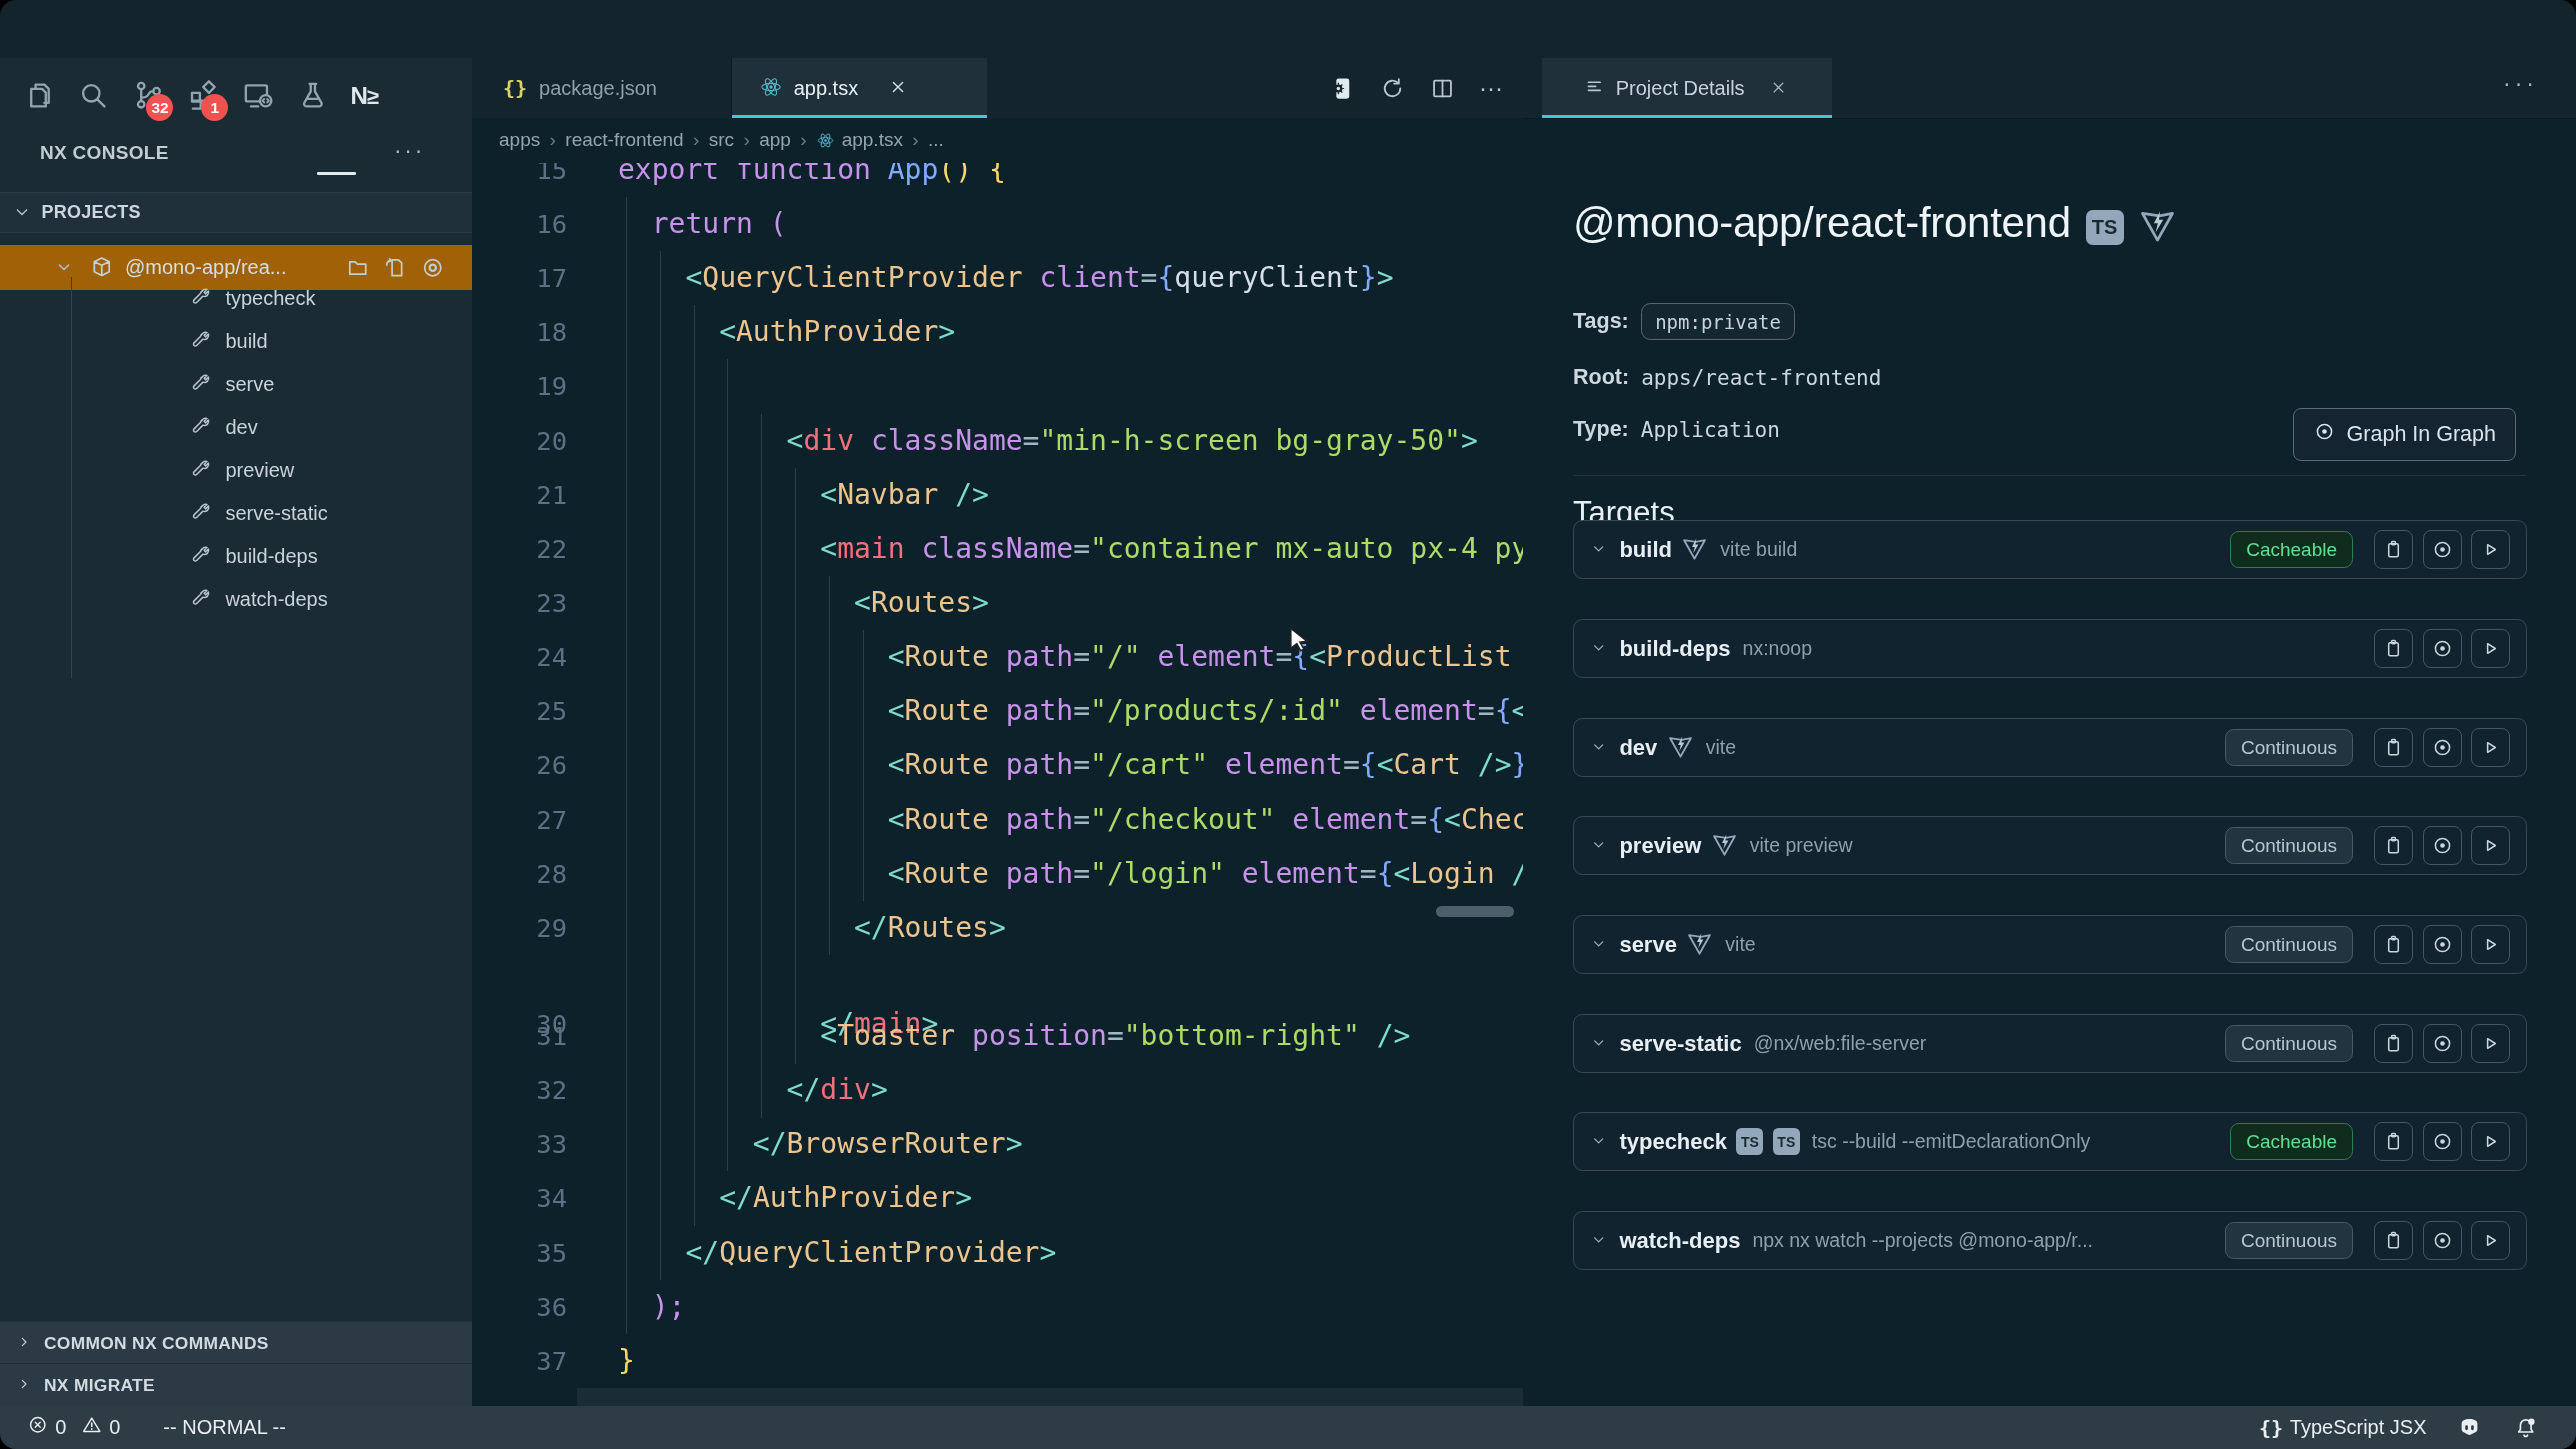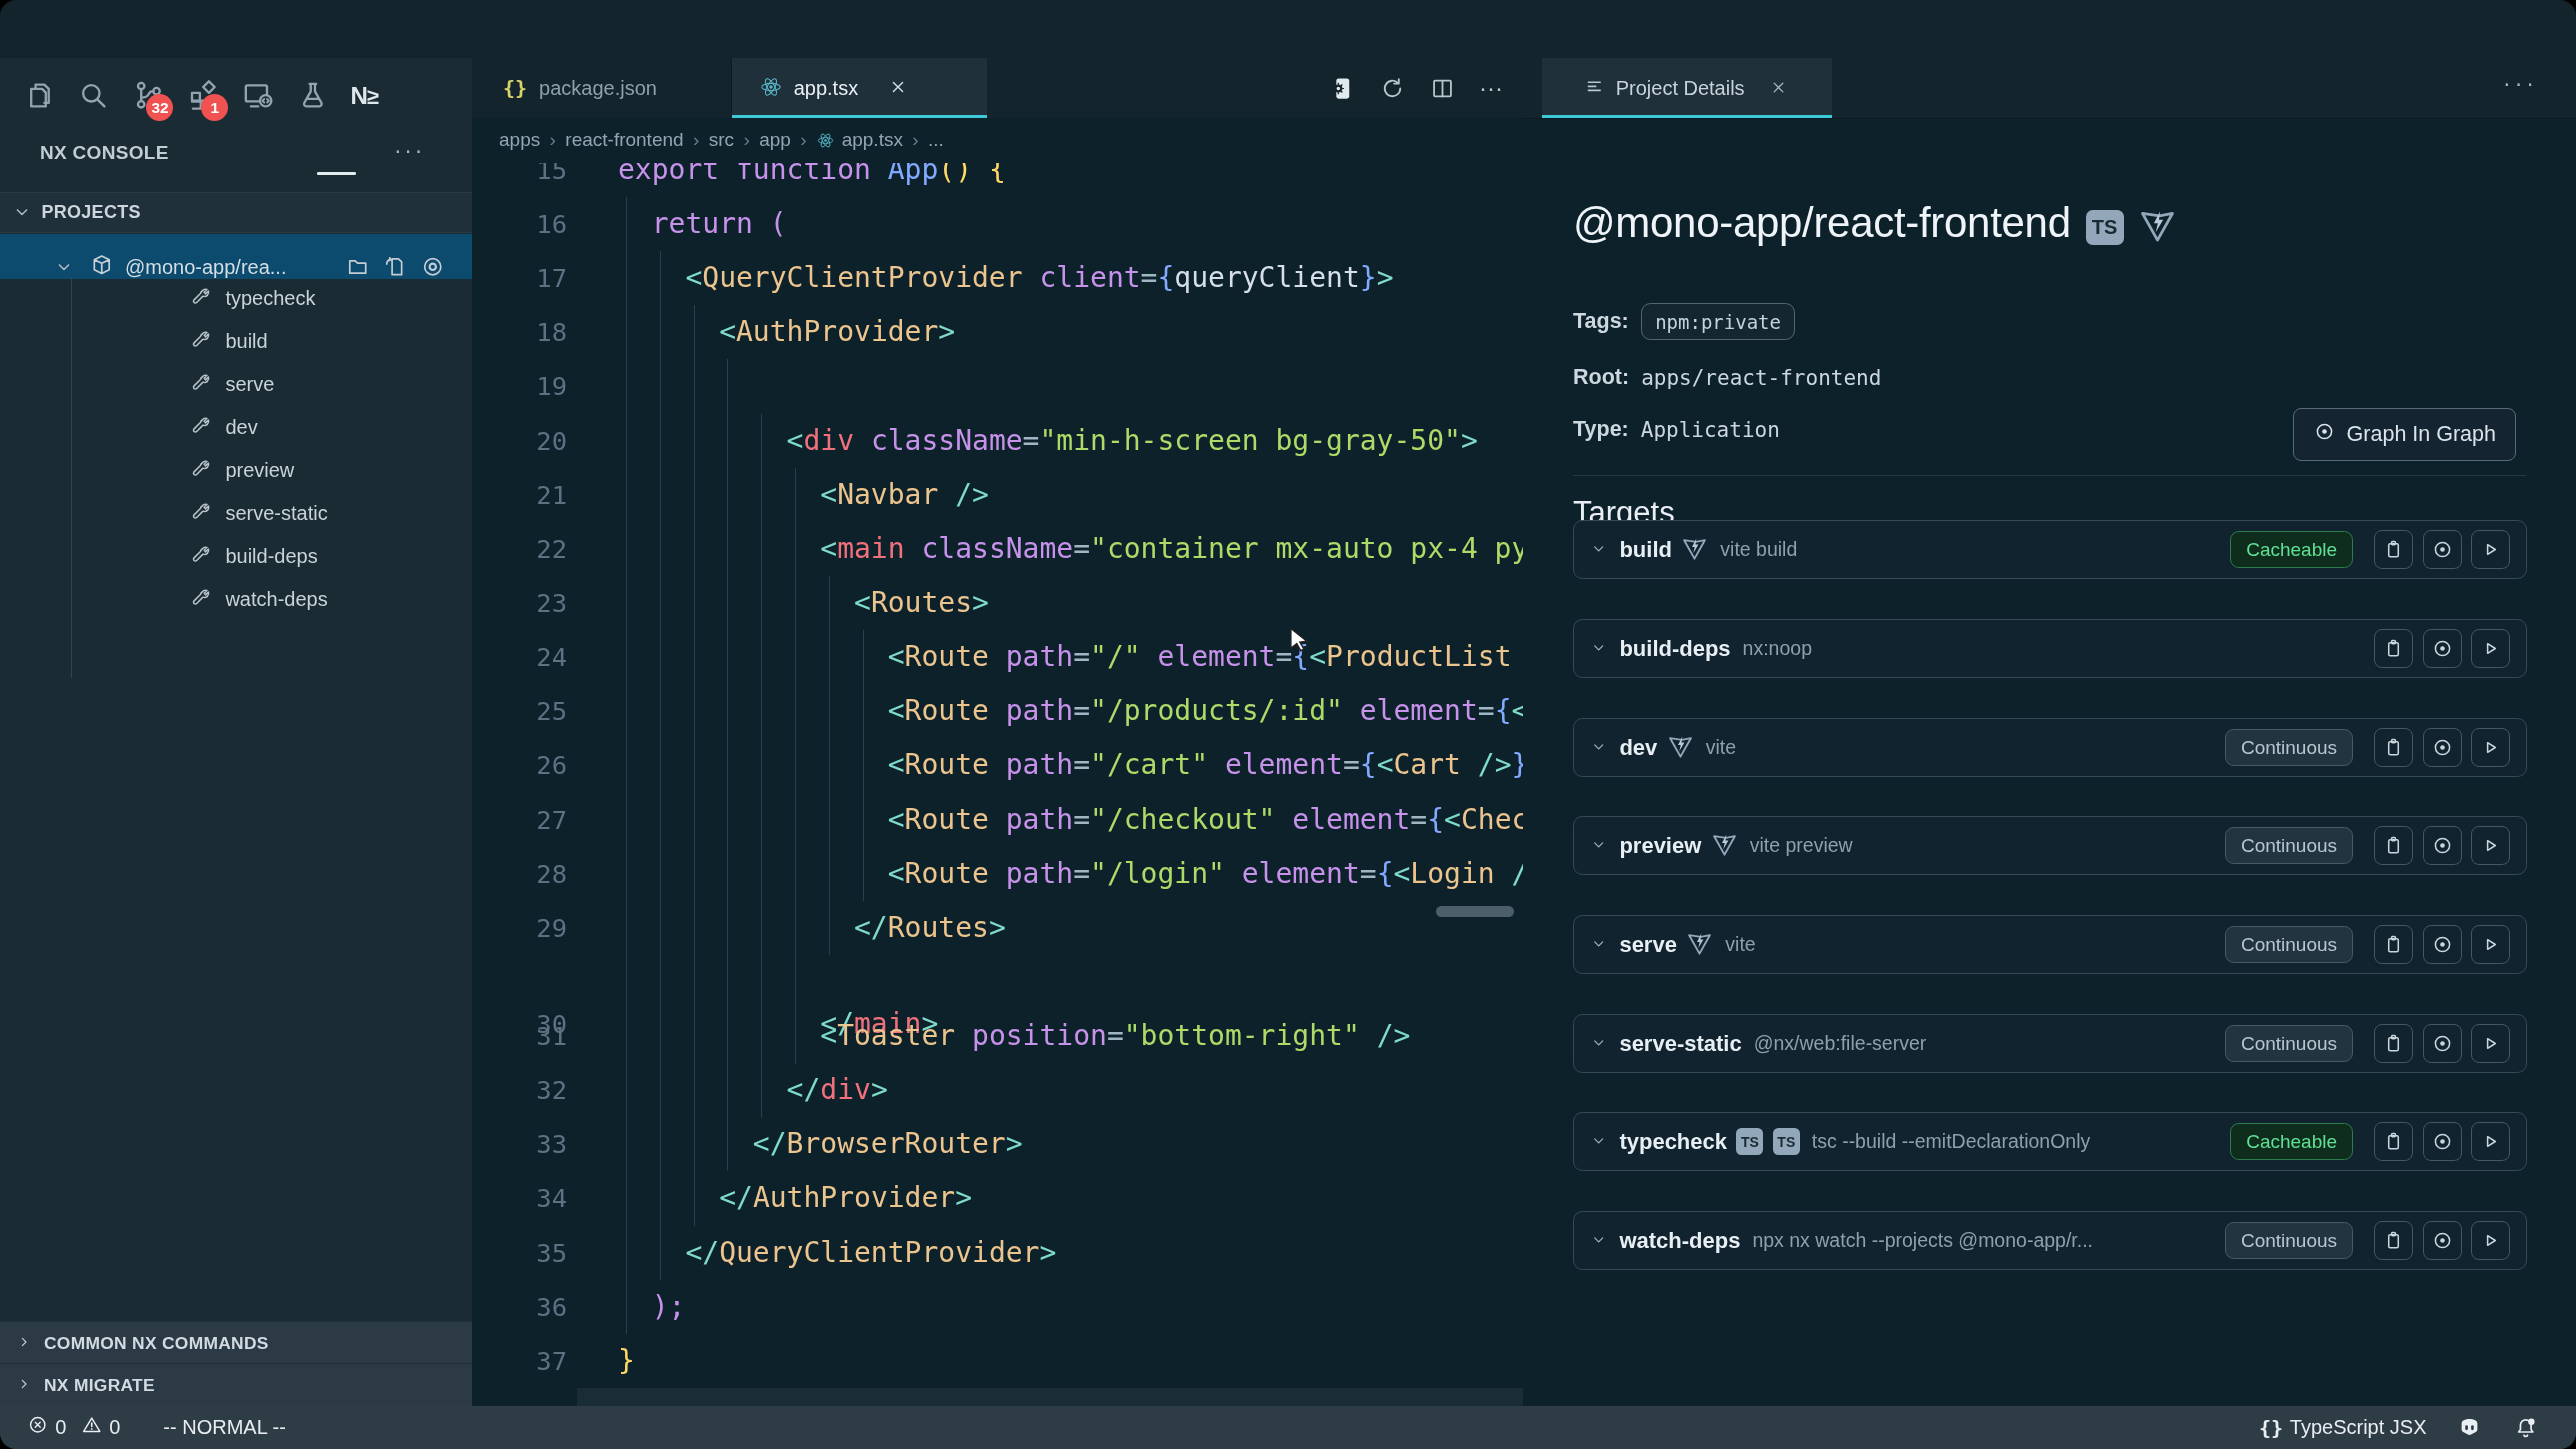--- a/index.html
+++ b/index.html
@@ -18,21 +18,21 @@
   .act-badge{position:absolute;right:-1.3px;bottom:1.3px;min-width:27px;height:27px;border-radius:13.4px;background:#f05252;
     color:#fff;font-size:15.4px;font-weight:700;display:flex;align-items:center;justify-content:center;padding:0 4px;box-sizing:border-box;}
   #nx-underline{position:absolute;left:317px;top:114px;width:39px;height:2.7px;background:#e4ebee;border-radius:1.3px;}
   #side-header{position:absolute;left:0;top:67px;width:100%;height:56px;}
   #side-header .t{position:absolute;left:40px;top:17.4px;color:#c2ccd3;font-size:19px;font-weight:700;letter-spacing:0.3px;}
   #side-header .dots{position:absolute;right:47px;top:12px;color:#aab7bf;font-size:23px;letter-spacing:2.7px;cursor:pointer;}
   #projects-header{position:absolute;left:0;top:134px;width:100%;height:39px;background:#20303a;
     border-top:0.7px solid #2a3a44;border-bottom:0.7px solid #2a3a44;display:flex;align-items:center;cursor:pointer;}
   #projects-header .chev{margin-left:12px;color:#aeb9c1;}
   #projects-header .t{margin-left:9.4px;color:#ccd6dc;font-size:18px;font-weight:700;letter-spacing:0.3px;}
-  #project-row{position:absolute;left:0;top:176px;width:100%;height:45px;background:#0c4a6e;display:flex;align-items:flex-end;cursor:pointer;}
+  #project-row{position:absolute;left:0;top:187px;width:100%;height:45px;background:#a16207;display:flex;align-items:center;cursor:pointer;}
   #project-row .chev{margin-left:54px;color:#b6c1c9;}
   #project-row .cube{margin-left:14.8px;color:#c6d0d7;}
   #project-row .t{margin-left:10.7px;color:#d5dee4;font-size:20px;white-space:nowrap;}
   #project-row .acts{margin-left:auto;margin-right:27px;display:flex;gap:12px;color:#c3cdd4;}
   #tree{position:absolute;left:0;top:219px;width:100%;}
   .tree-row{position:absolute;left:0;width:100%;height:43px;display:flex;align-items:center;cursor:pointer;}
   .tree-row .wrench{margin-left:189px;color:#b7c2ca;}
   .tree-row .t{margin-left:13.4px;color:#c9d3da;font-size:20px;}
   #tree-guide{position:absolute;left:71px;top:219px;width:1.3px;height:401px;background:#33434e;}
   .bottom-section{position:absolute;left:0;width:100%;height:42px;background:#2b3a44;border-top:0.7px solid #1f2e37;

